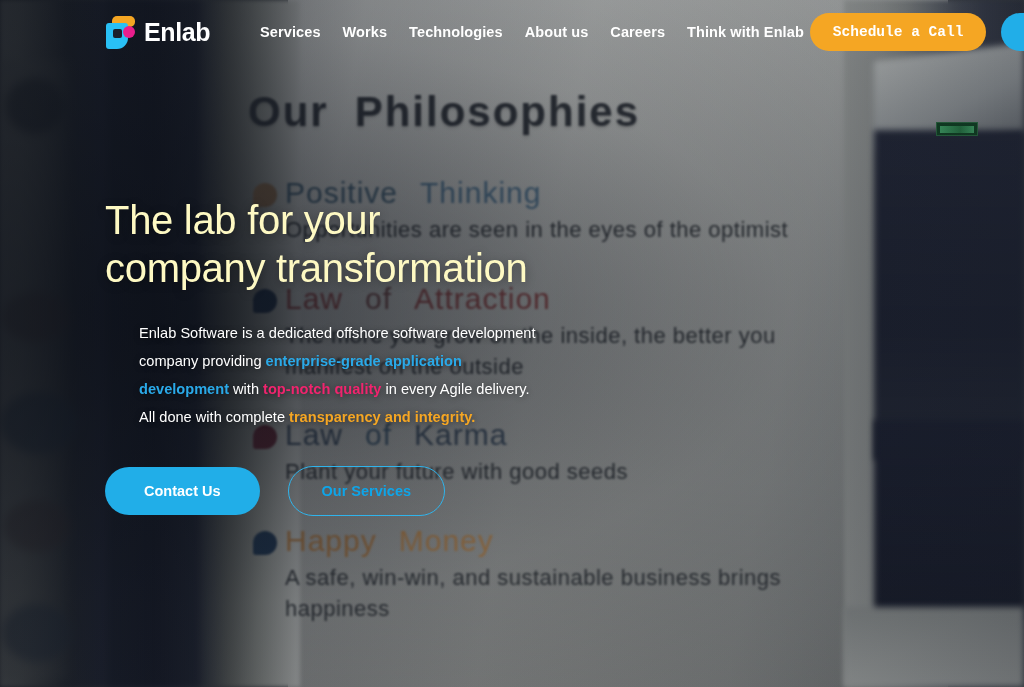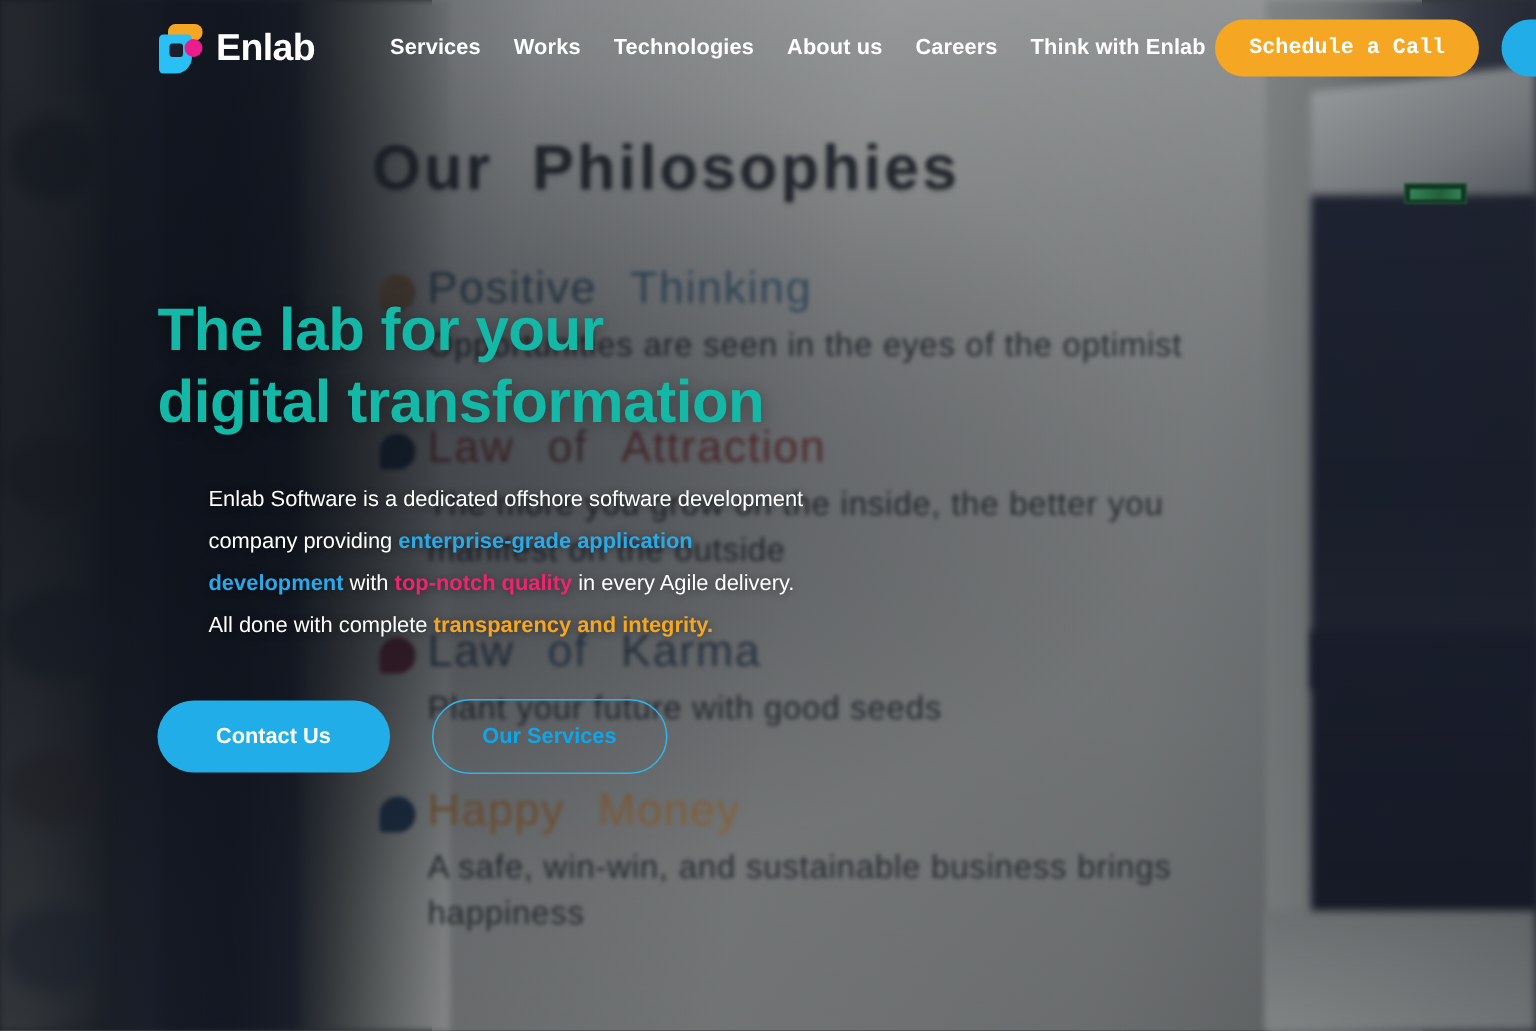--- a/index.html
+++ b/index.html
@@ -153,21 +153,21 @@
     border:none; border-radius:22px; font-size:14.5px; font-weight:700;
     color:#fff; cursor:pointer; white-space:nowrap;
     font-family:Liberation Mono, monospace;
   }
   .btn-schedule{ background:#f5a623; padding:11px 23px; }
   .btn-contact-top{ background:#21aee8; padding:11px 25px; }
 
   
   .hero{ position:absolute; left:105px; top:196px; width:520px; z-index:30; }
   .hero h1{
-    color:#14b8a6; font-size:40px; line-height:1.21; font-weight:700;
+    color:#fef9c3; font-size:40px; line-height:1.21; font-weight:400;
     letter-spacing:-.3px; text-shadow:0 2px 10px rgba(0,0,0,.35);
   }
   .hero p{
     margin-top:26px; color:#fff; font-size:14.6px; line-height:1.92;
     width:400px; font-weight:400; text-shadow:0 1px 6px rgba(0,0,0,.45);margin-left:34px;
   }
   .lk{ font-weight:700; }
   .lk-blue{ color:#2aa9e8; }
   .lk-pink{ color:#f0246e; }
   .lk-orange{ color:#f5a623; }
@@ -277,21 +277,21 @@
 
     <div class="header-btns">
       <button class="btn btn-schedule">Schedule a Call</button>
       <button class="btn btn-contact-top">Contact Us</button>
     </div>
   </div>
 
   <div class="hero">
     <h1>
       <span>The lab for your</span><br>
-      <span>digital transformation</span>
+      <span>company transformation</span>
     </h1>
 
     <p><span>Enlab Software is a dedicated offshore software development company providing </span><span class="lk lk-blue">enterprise-grade application development</span><span> with </span><span class="lk lk-pink">top-notch quality</span><span> in every Agile delivery. All done with complete </span><span class="lk lk-orange">transparency and integrity.</span></p>
 
     <div class="cta">
       <button class="btn-cta btn-contact">Contact Us</button>
       <button class="btn-cta btn-services">Our Services</button>
     </div>
   </div>
 

